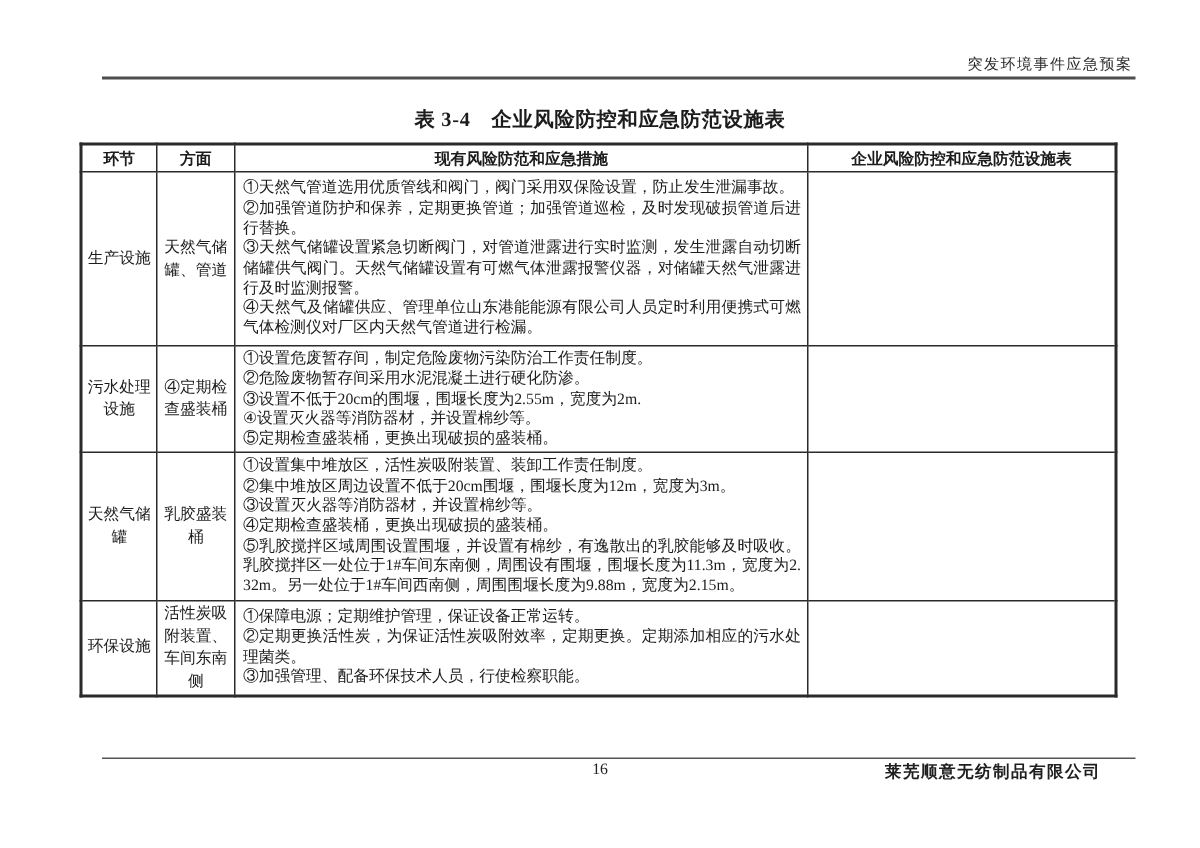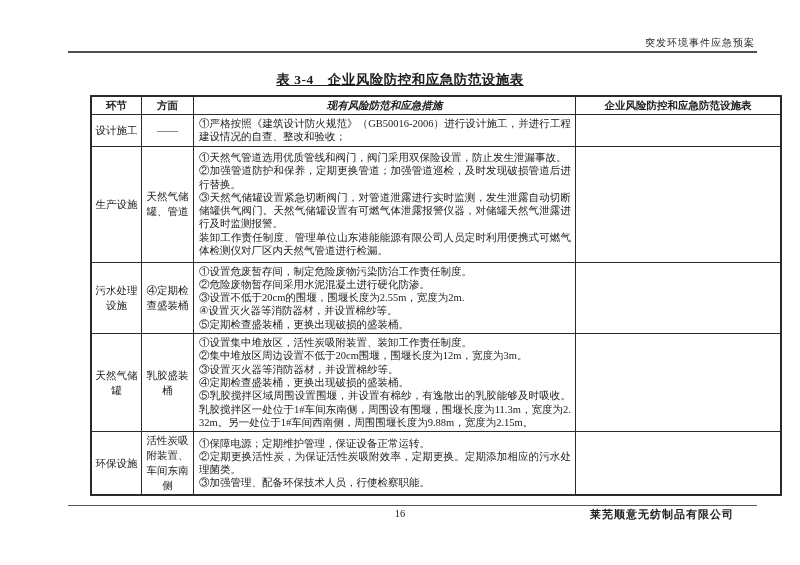--- a/index.html
+++ b/index.html
@@ -24,37 +24,36 @@
     height: 0;
     border-top: 2px solid #4f4f4f;
   }
   .doc-title {
     position: absolute;
     top: 71px; left: 0; right: 0;
     text-align: center;
     font-size: 13.5px;
     font-weight: bold;
     letter-spacing: 0.5px;
-    text-decoration: underline;
   }
   table.risk-table {
     position: absolute;
     top: 95px; left: 53px;
     width: 692px;
     border-collapse: collapse;
     table-layout: fixed;
     font-size: 10.5px;
   }
   table.risk-table, table.risk-table td, table.risk-table th {
     border: 1px solid #2a2a2a;
   }
-  table.risk-table { border-width: 2px; margin-left: 37px; }
+  table.risk-table { border-width: 2px; }
   th.col-huanjie   { width: 45px; }
   th.col-fangmian  { width: 47px; }
-  th.col-existing  { width: 377px; font-style: italic; }
+  th.col-existing  { width: 377px; }
   th.col-needed    { width: auto; }
   table.risk-table th {
     font-weight: bold;
     text-align: center;
     vertical-align: middle;
     height: 17px;
     padding: 0 2px;
   }
   td.cell-huanjie, td.cell-fangmian {
     text-align: center;
@@ -111,33 +110,27 @@
 <table class="risk-table">
   <thead>
     <tr>
       <th class="col-huanjie">环节</th>
       <th class="col-fangmian">方面</th>
       <th class="col-existing">现有风险防范和应急措施</th>
       <th class="col-needed">企业风险防控和应急防范设施表</th>
     </tr>
   </thead>
   <tbody>
-    <tr class="row-1">
-      <td class="cell-huanjie">设计施工</td>
-      <td class="cell-fangmian">——</td>
-      <td class="cell-existing">①严格按照《建筑设计防火规范》（GB50016-2006）进行设计施工，并进行工程建设情况的自查、整改和验收；</td>
-      <td class="cell-needed"></td>
-    </tr>
     <tr class="row-2">
       <td class="cell-huanjie">生产设施</td>
       <td class="cell-fangmian">天然气储罐、管道</td>
       <td class="cell-existing">①天然气管道选用优质管线和阀门，阀门采用双保险设置，防止发生泄漏事故。
 ②加强管道防护和保养，定期更换管道；加强管道巡检，及时发现破损管道后进行替换。
 ③天然气储罐设置紧急切断阀门，对管道泄露进行实时监测，发生泄露自动切断储罐供气阀门。天然气储罐设置有可燃气体泄露报警仪器，对储罐天然气泄露进行及时监测报警。
-装卸工作责任制度、管理单位山东港能能源有限公司人员定时利用便携式可燃气体检测仪对厂区内天然气管道进行检漏。</td>
+④天然气及储罐供应、管理单位山东港能能源有限公司人员定时利用便携式可燃气体检测仪对厂区内天然气管道进行检漏。</td>
       <td class="cell-needed"></td>
     </tr>
     <tr class="row-3">
       <td class="cell-huanjie">污水处理设施</td>
       <td class="cell-fangmian">④定期检查盛装桶</td>
       <td class="cell-existing">①设置危废暂存间，制定危险废物污染防治工作责任制度。
 ②危险废物暂存间采用水泥混凝土进行硬化防渗。
 ③设置不低于20cm的围堰，围堰长度为2.55m，宽度为2m.
 ④设置灭火器等消防器材，并设置棉纱等。
 ⑤定期检查盛装桶，更换出现破损的盛装桶。</td>

